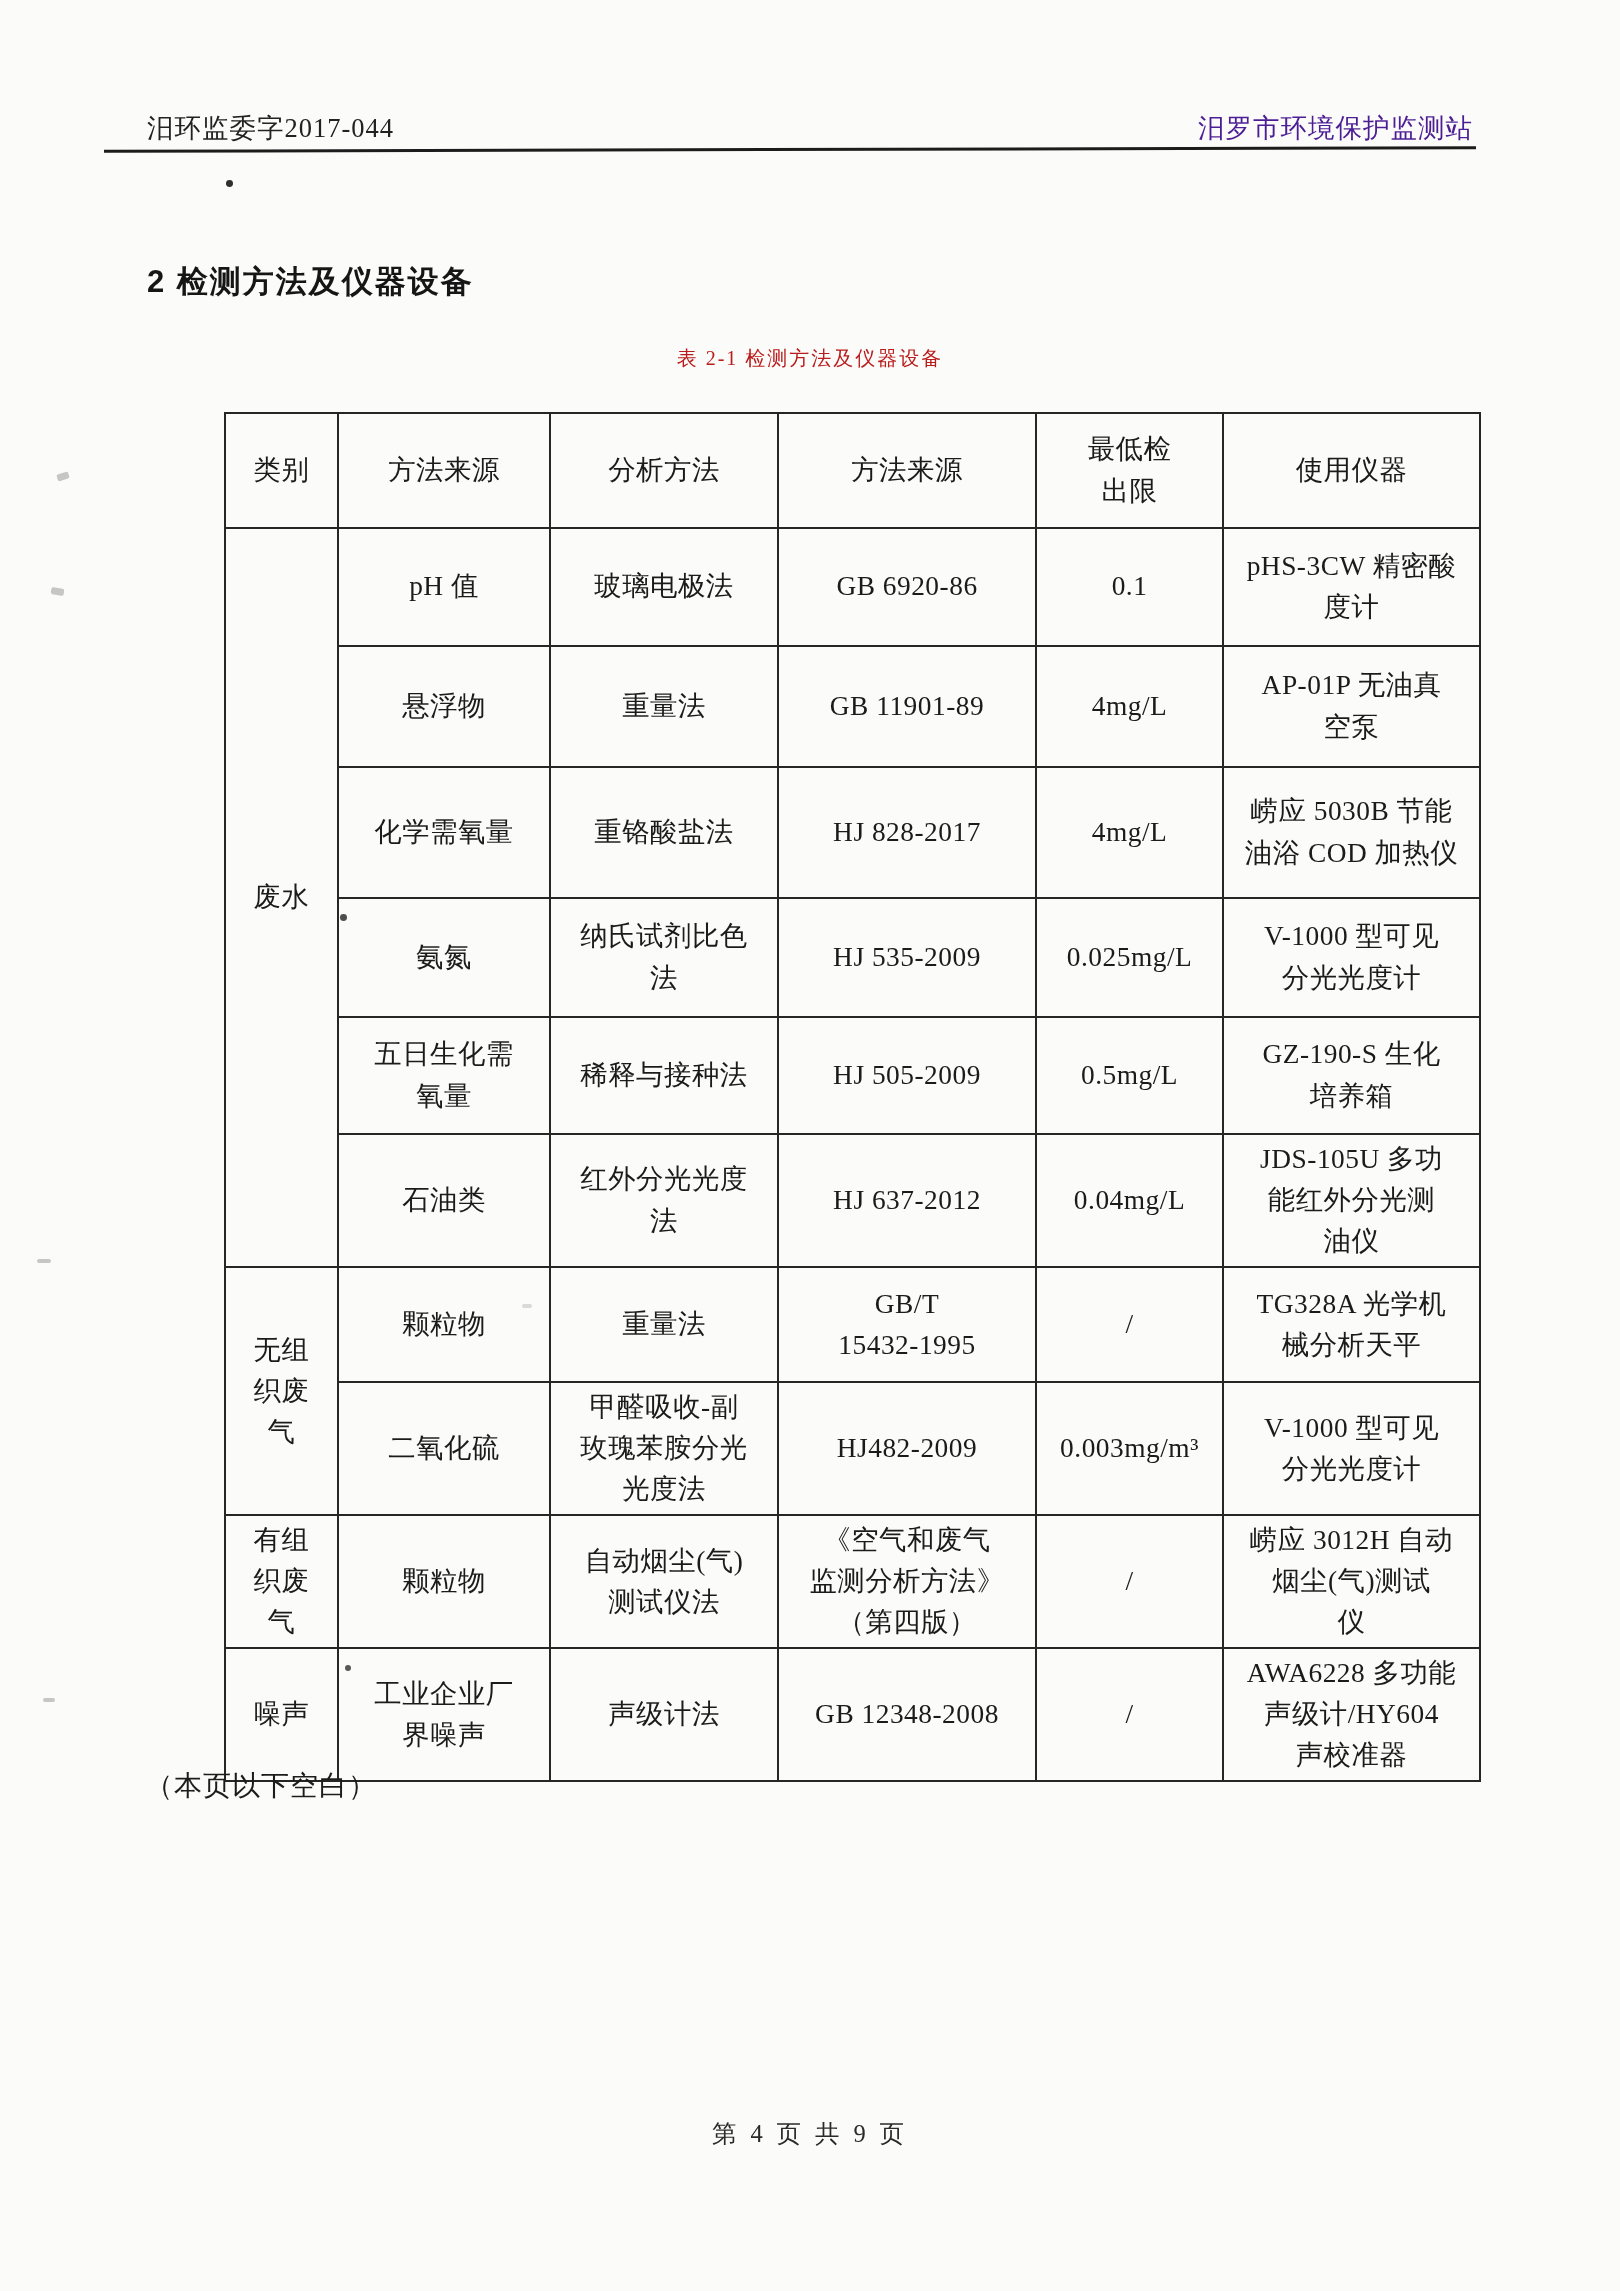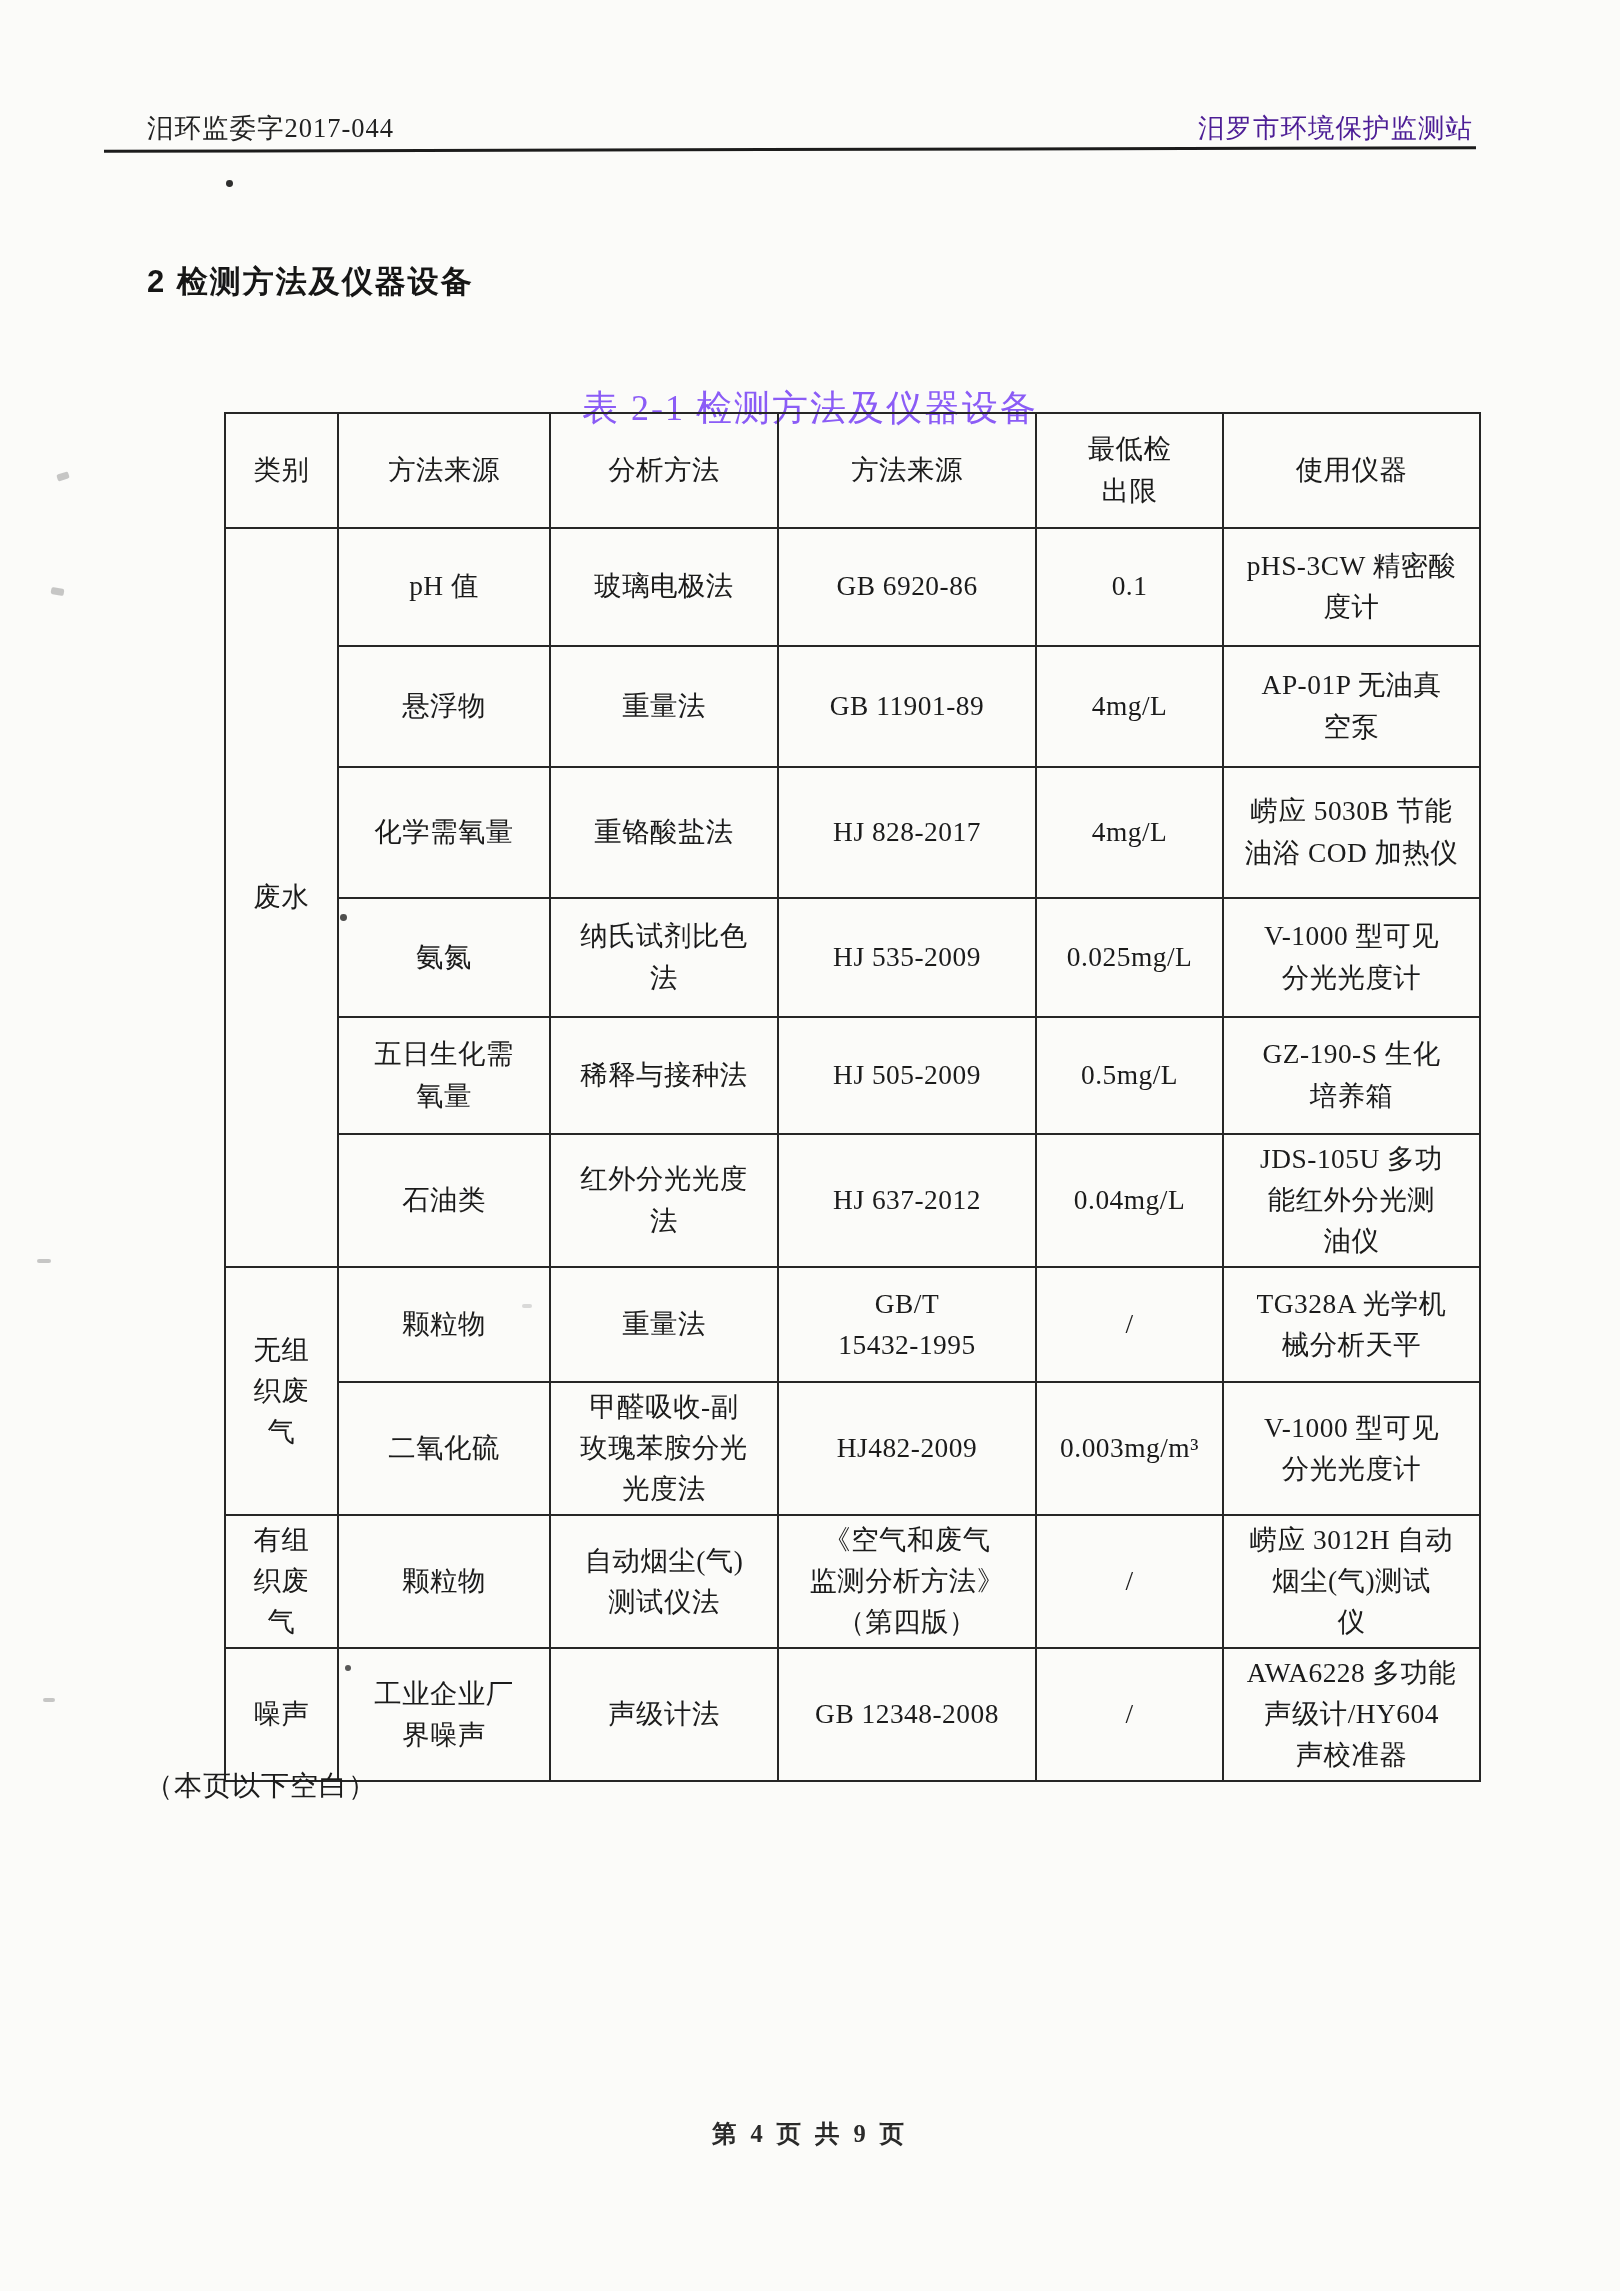--- a/index.html
+++ b/index.html
@@ -13,21 +13,21 @@
   .page{position:absolute;inset:0;overflow:hidden;}
 
   
   .hdr-left{position:absolute;left:147px;top:110px;font-size:26.5px;letter-spacing:1px;color:#222;}
   .hdr-right{position:absolute;right:147px;top:110px;font-size:26.5px;letter-spacing:1px;color:#4c1d95;}
   .hdr-rule{position:absolute;left:104px;top:148px;width:1372px;height:2.9px;background:#1c1c1c;transform:rotate(-0.15deg);}
 
   
   .sec-title{position:absolute;left:147px;top:261px;font-size:31px;font-weight:700;
     font-family:"Liberation Sans","DejaVu Sans",sans-serif;color:#161616;letter-spacing:2px;}
-  .tbl-caption{position:absolute;left:0;right:0;top:345px;text-align:center;font-size:36px;color:#8b5cf6;letter-spacing:2px;margin-top:39px;}
+  .tbl-caption{position:absolute;left:0;right:0;top:345px;text-align:center;font-size:20px;color:#b91c1c;letter-spacing:2px;}
 
   
   .tbl-wrap{position:absolute;left:191px;top:412px;padding-left:33px;}
   table.methods{border-collapse:collapse;table-layout:fixed;width:1255px;}
   table.methods th,table.methods td{
     border:2.5px solid #262626;
     text-align:center;vertical-align:middle;
     font-size:27.4px;line-height:1.5;
     white-space:pre-line;
     padding:3.9px 7.8px;
@@ -35,21 +35,21 @@
     color:#1b1b1b;
     letter-spacing:0.5px;
     overflow:hidden;
   }
   table.methods{border:2.9px solid #1f1f1f;}
   td.cat{font-size:28px;letter-spacing:1px;}
   td.src{letter-spacing:1.5px;}
 
   
   .note{position:absolute;left:145px;top:1767px;font-size:28px;color:#1c1c1c;letter-spacing:1px;}
-  .footer{position:absolute;left:0;right:0;top:2117px;text-align:center;font-size:24.5px;color:#2a2a2a;letter-spacing:3.9px;font-weight:bold;}
+  .footer{position:absolute;left:0;right:0;top:2117px;text-align:center;font-size:24.5px;color:#2a2a2a;letter-spacing:3.9px;}
 
   
   .dot{position:absolute;border-radius:50%;background:#2f2f2f;}
   .mark{position:absolute;background:#9b9b9b;opacity:.55;border-radius:2px;}
 </style>
 </head>
 <body>
 
 <div class="page">
 

